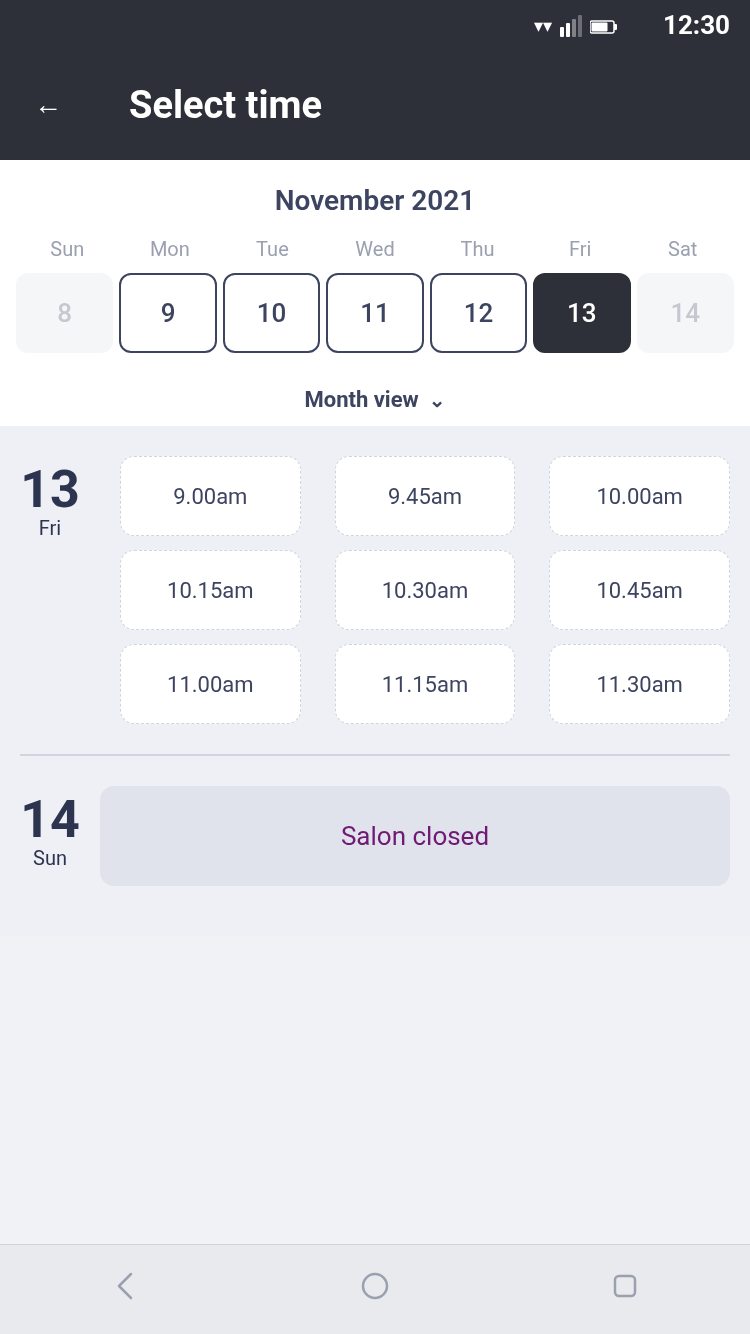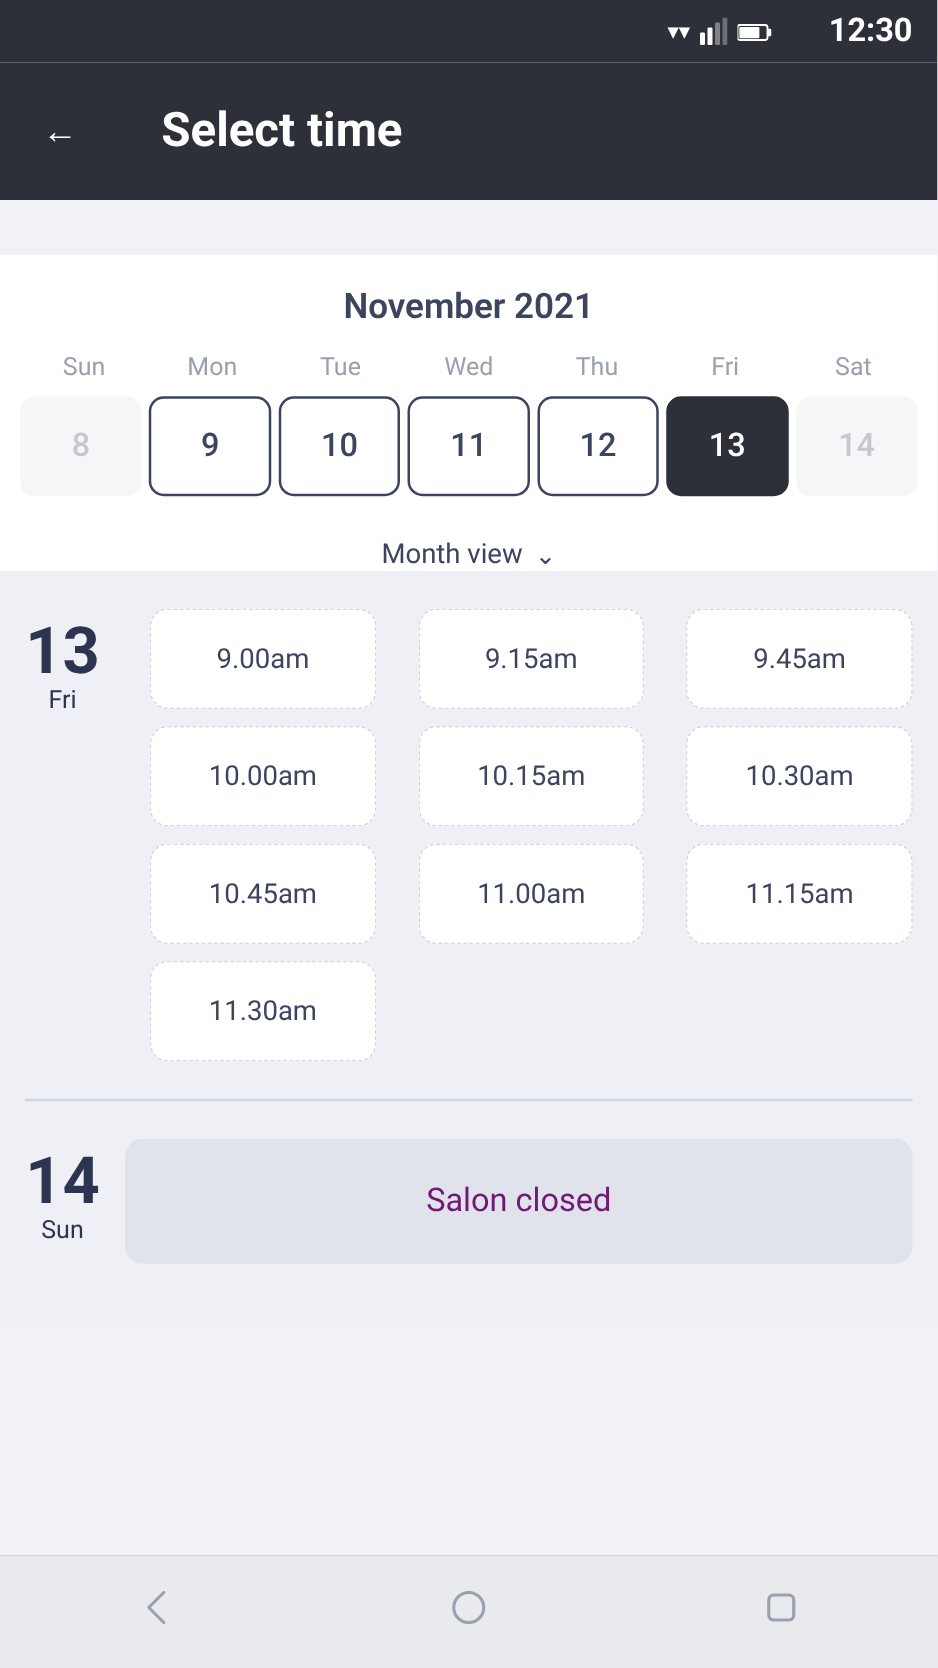--- a/index.html
+++ b/index.html
@@ -59,21 +59,20 @@
       color: white;
       font-size: 38px;
       font-weight: 700;
       margin-left: 39px;
     }
 
     
     .calendar-section {
       background: white;
       padding: 24px 16px 0;
-      margin-top: 44px;
     }
     .month-title {
       text-align: center;
       font-size: 28px;
       font-weight: 600;
       color: #3d4460;
       margin-bottom: 20px;
     }
     .weekdays-row {
       display: grid;
@@ -116,22 +115,23 @@
       color: #c5c8d0;
       background: #f5f6f8;
     }
 
     
     .month-view-toggle {
       display: flex;
       align-items: center;
       justify-content: center;
       gap: 10px;
-      padding: 18px 0 1px;
-      cursor: pointer;
+      padding: 18px 0 14px;
+      cursor: pointer;
+      font-weight: bold;
     }
     .month-view-label {
       font-size: 22px;
       color: #3d4460;
     }
     .chevron-down {
       font-size: 20px;
       color: #3d4460;
     }
 
@@ -310,21 +310,20 @@
 
   <div class="time-section">
 
     <div class="day-block">
       <div class="day-label">
         <span class="day-number">13</span>
         <span class="day-name">Fri</span>
       </div>
       <div class="time-slots-grid">
         <div class="time-slot">9.00am</div>
-        <div class="time-slot">9.15am</div>
         <div class="time-slot">9.45am</div>
         <div class="time-slot">10.00am</div>
         <div class="time-slot">10.15am</div>
         <div class="time-slot">10.30am</div>
         <div class="time-slot">10.45am</div>
         <div class="time-slot">11.00am</div>
         <div class="time-slot">11.15am</div>
         <div class="time-slot">11.30am</div>
       </div>
     </div>

